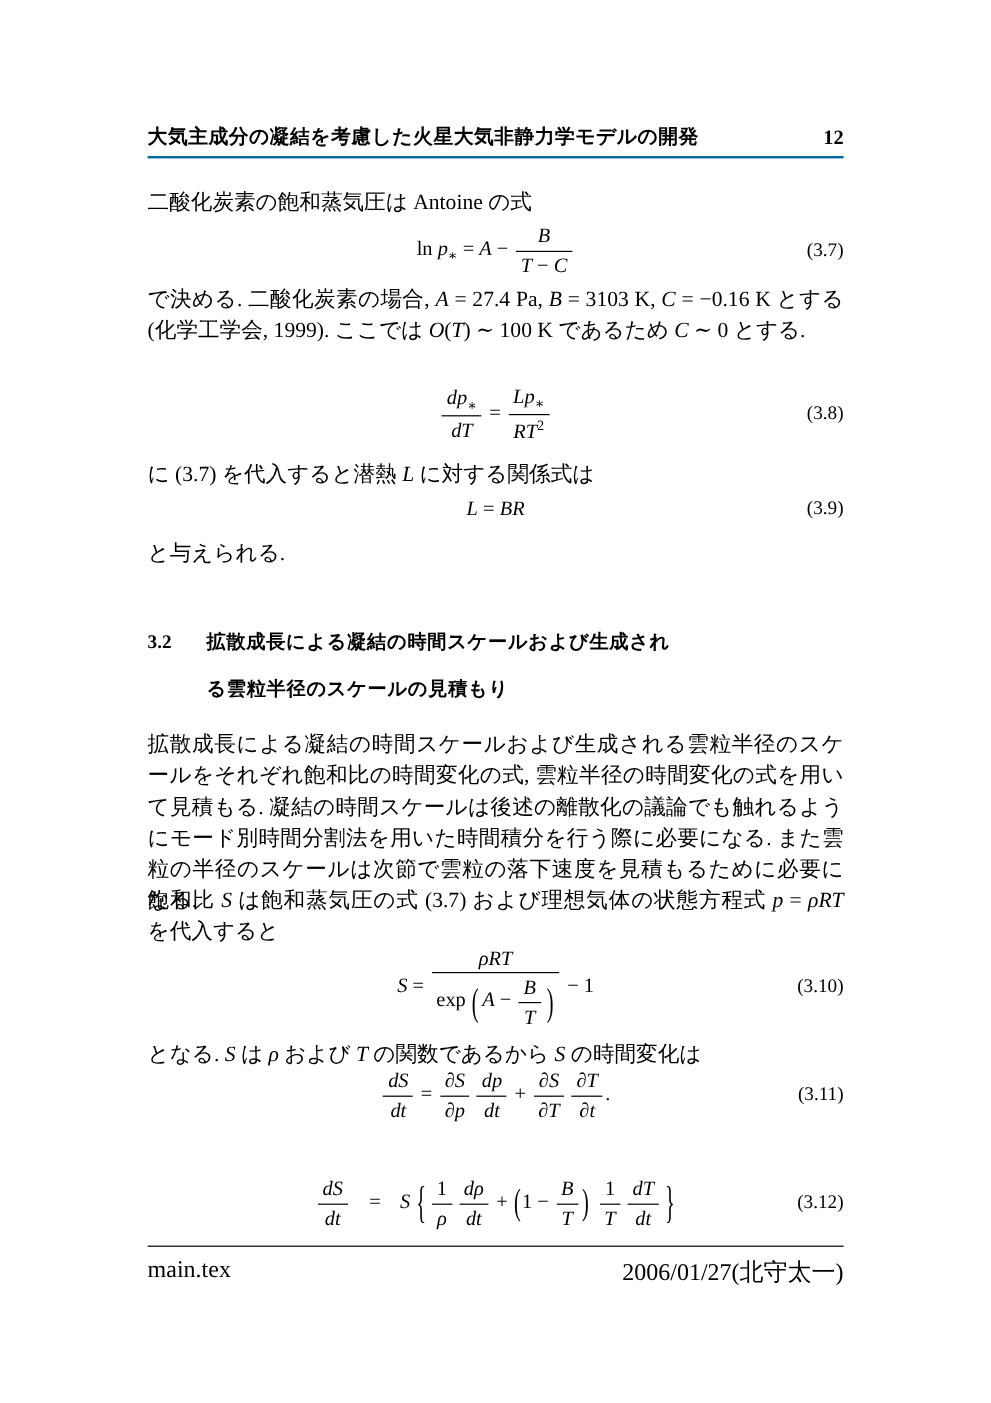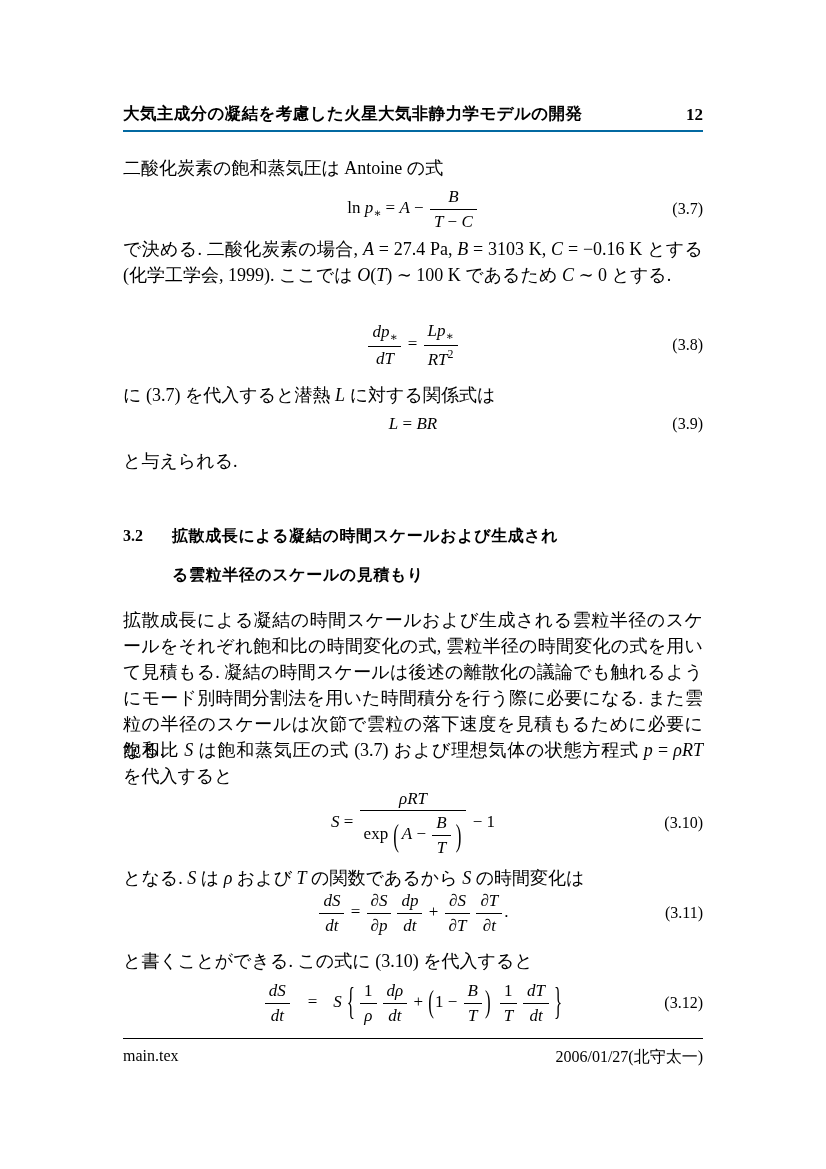--- a/index.html
+++ b/index.html
@@ -67,21 +67,21 @@
   .mrow sup { font-size:70%; }
   .bigd { display:inline-block; vertical-align:middle; margin:0 1px; font-weight:normal; }
   .hsp { display:inline-block; }
 
   
   .pagefooter {
     top:1038px;
     border-top:1px solid #000;
     padding-top:8px;
     display:flex; justify-content:space-between;
-    font-size:16px;
+    font-size:20px;
   }
 </style>
 </head>
 <body>
 
 <div class="page">
 
   <div class="blk pageheader">
     <span class="title">大気主成分の凝結を考慮した火星大気非静力学モデルの開発</span>
     <span class="pnum">12</span>
@@ -158,21 +158,20 @@
         </span><span class="m rm"> + </span><span class="frac">
           <span class="num"><span class="m it">∂S</span></span>
           <span class="den"><span class="m it">∂T</span></span>
         </span><span class="hsp" style="width: 2px;"></span><span class="frac">
           <span class="num"><span class="m it">∂T</span></span>
           <span class="den"><span class="m it">∂t</span></span>
         </span><span class="m rm">.</span></span>
     <span class="tag">(3.11)</span>
   </div>
 
-  <div class="blk para" style="top:948px"><span class="">と書くことができる. この式に (3.10) を代入すると</span></div>
 
   <div class="eq" style="top:974px;height:58px">
     <span class="mrow"><span class="frac">
           <span class="num"><span class="m it">dS</span></span>
           <span class="den"><span class="m it">dt</span></span>
         </span><span class="hsp" style="width: 16px;"></span><span class="m rm">=</span><span class="hsp" style="width: 16px;"></span><span class="m it">S</span><span class="hsp" style="width: 4px;"></span><span class="bigd" style="transform: scaleY(2.2);">{</span><span class="hsp" style="width: 2px;"></span><span class="frac">
           <span class="num"><span class="m rm">1</span></span>
           <span class="den"><span class="m it">ρ</span></span>
         </span><span class="hsp" style="width: 2px;"></span><span class="frac">
           <span class="num"><span class="m it">dρ</span></span>

